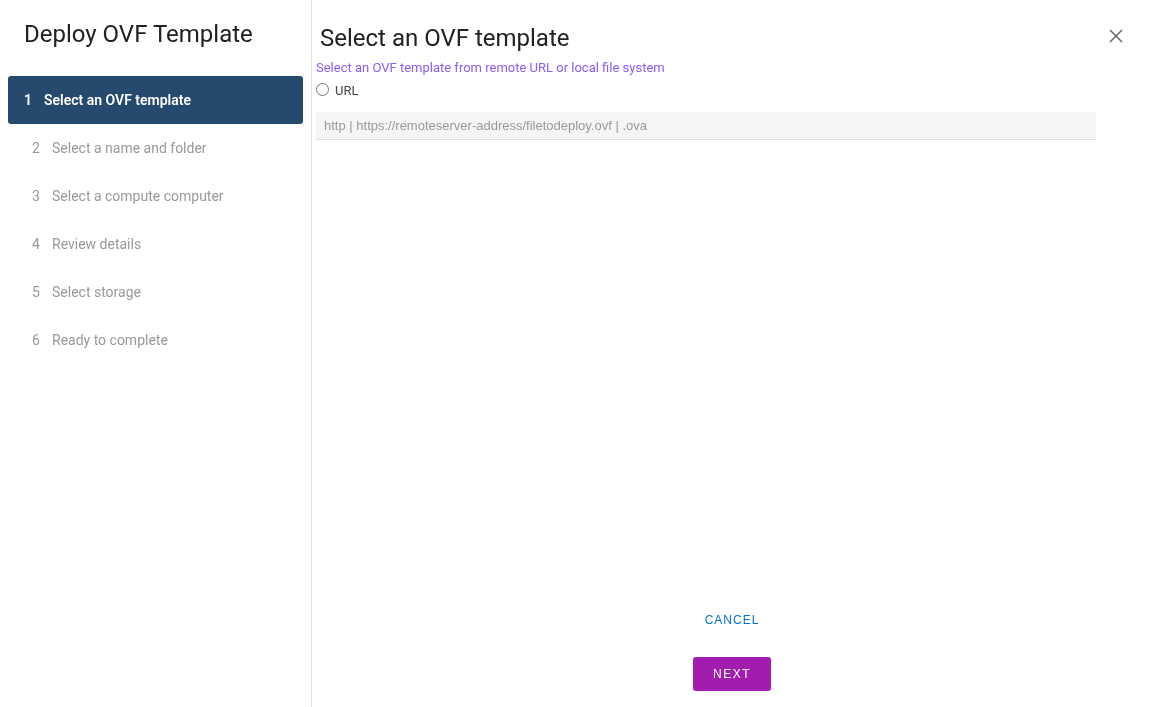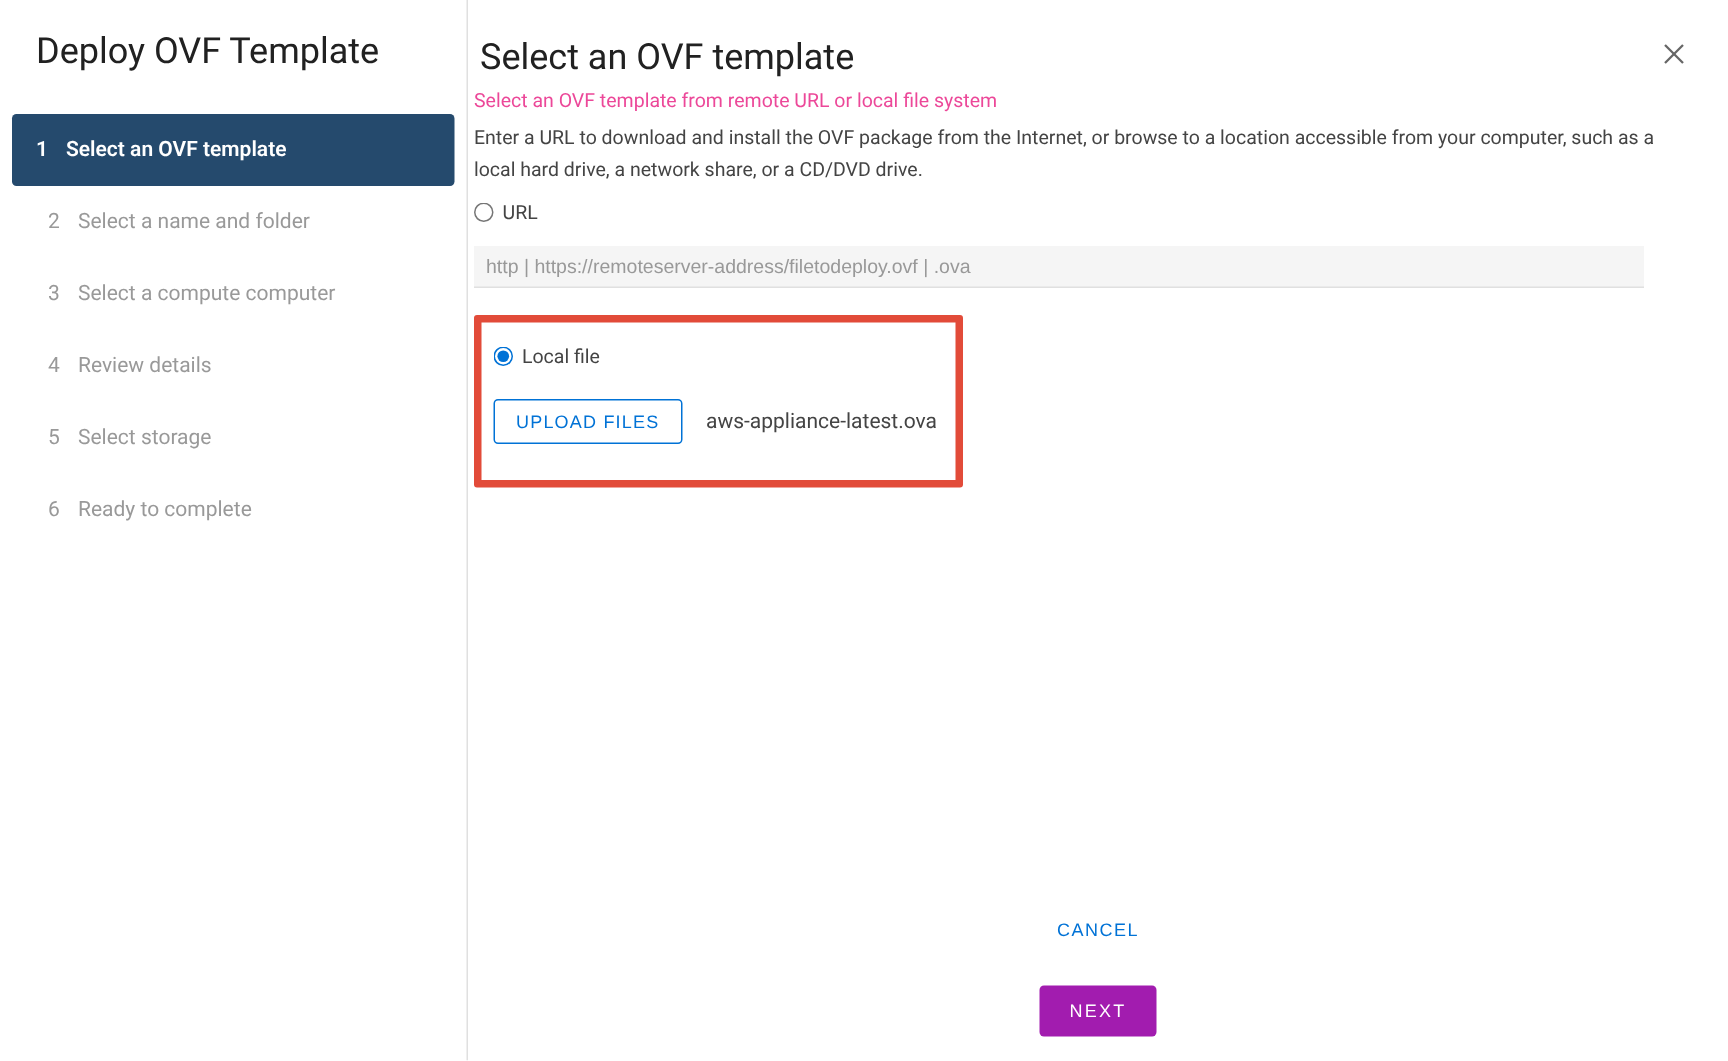--- a/index.html
+++ b/index.html
@@ -86,21 +86,21 @@
     .close-btn svg {
       width: 16px;
       height: 16px;
     }
     .main-content {
       padding: 0 28px 0 4px;
       flex: 1;
     }
     .subtitle {
       font-size: 13px;
-      color: #ec4899;
+      color: #8b5cf6;
       margin-bottom: 8px;
     }
     .description {
       font-size: 13px;
       color: #444;
       line-height: 1.6;
       margin-bottom: 10px;
     }
     .radio-group {
       margin-top: 4px;
@@ -235,39 +235,28 @@
       <span class="close-btn">
         <svg viewBox="0 0 16 16" fill="none" stroke="currentColor" stroke-width="1.5">
           <line x1="2" y1="2" x2="14" y2="14"></line>
           <line x1="14" y1="2" x2="2" y2="14"></line>
         </svg>
       </span>
     </div>
 
     <div class="main-content">
       <p class="subtitle">Select an OVF template from remote URL or local file system</p>
-      <p class="description">Enter a URL to download and install the OVF package from the Internet, or browse to a location accessible from your computer, such as a local hard drive, a network share, or a CD/DVD drive.</p>
 
       <div class="radio-group">
         <div class="radio-row">
           <input type="radio" name="source" style="">
           <span class="radio-label">URL</span>
         </div>
         <input type="text" class="url-input" disabled="" placeholder="http | https://remoteserver-address/filetodeploy.ovf | .ova" style="">
 
-        <div class="local-file-section">
-          <div class="radio-row">
-            <input type="radio" name="source" checked="" style="">
-            <span class="radio-label">Local file</span>
-          </div>
-          <div class="upload-row">
-            <button class="upload-btn">UPLOAD FILES</button>
-            <span class="filename">aws-appliance-latest.ova</span>
-          </div>
-        </div>
       </div>
     </div>
 
     <div class="footer">
       <button class="cancel-btn">CANCEL</button>
       <button class="next-btn">NEXT</button>
     </div>
   </div>
 </div>
 

